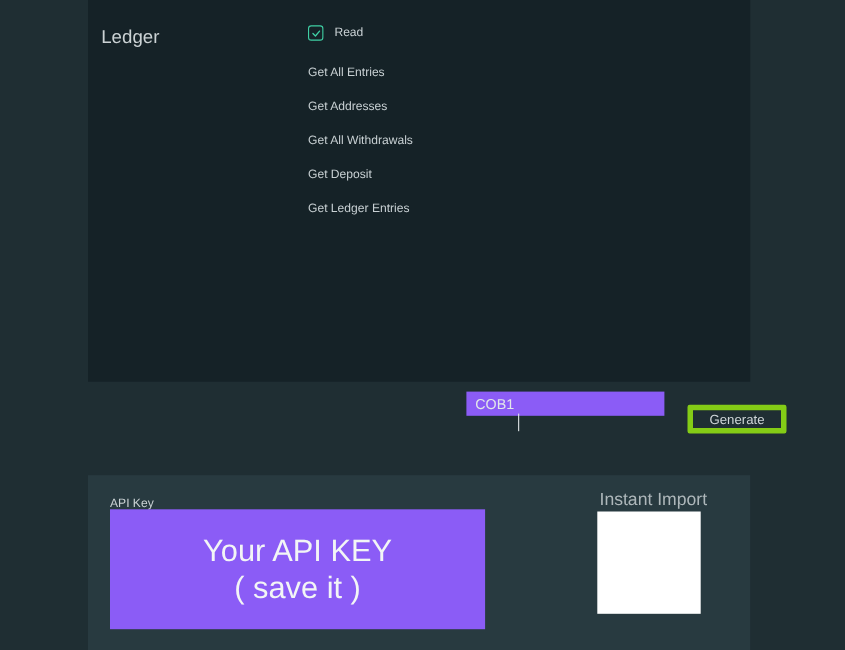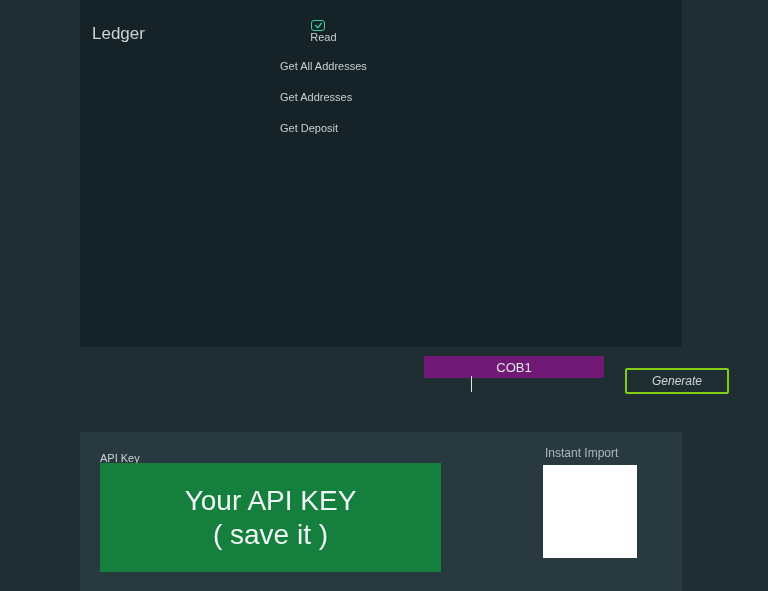--- a/index.html
+++ b/index.html
@@ -40,21 +40,20 @@
   .perm-item {
     display: flex;
     align-items: center;
     height: 31px;
     font-size: 11px;
     color: #c8d0d3;
   }
   .perm-item.header {
     height: 20px;
     margin-bottom: 10px;
-    flex-direction: column;
   }
   .checkbox {
     width: 14px;
     height: 14px;
     border: 1.5px solid #3fcfa4;
     border-radius: 3px;
     margin-right: 10px;
     display: inline-flex;
     align-items: center;
     justify-content: center;
@@ -77,49 +76,47 @@
     margin-bottom: 4px;
   }
   .input-wrap {
     display: flex;
     align-items: center;
     gap: 20px;
   }
   .text-input {
     width: 180px;
     height: 22px;
-    background: #701a75;
+    background: #8b5cf6;
     border: none;
     color: #e2e7e9;
     font-size: 13px;
     padding: 0 8px;
     outline: none;
-    text-align: center;
   }
   .caret {
     position: absolute;
     left: 47px;
     top: 20px;
     width: 1px;
     height: 16px;
     background: #dfe5e7;
   }
   .generate-btn {
     position: absolute;
     left: 625px;
     top: 368px;
-    width: 104px;
+    width: 90px;
     height: 26px;
-    border: 2px solid #84cc16;
+    border: 5px solid #84cc16;
     background: transparent;
     color: #cfd6d8;
     font-size: 12px;
     border-radius: 2px;
     cursor: pointer;
-    font-style: italic;
   }
 
   .bottom-panel {
     position: absolute;
     left: 80px;
     top: 432px;
     width: 602px;
     height: 159px;
     background: #283a40;
     text-decoration: underline;
@@ -130,36 +127,36 @@
     top: 20px;
     font-size: 11px;
     color: #cbd2d4;
   }
   .api-key-box {
     position: absolute;
     left: 20px;
     top: 31px;
     width: 341px;
     height: 109px;
-    background: #15803d;
+    background: #8b5cf6;
     display: flex;
     flex-direction: column;
     align-items: center;
     justify-content: center;
     color: #f2f5f6;
     font-family: Arial, sans-serif;
   }
   .api-key-line1 { font-size: 28px; line-height: 1.2; }
   .api-key-line2 { font-size: 28px; line-height: 1.2; }
 
   .instant-label {
     position: absolute;
     left: 465px;
     top: 14px;
-    font-size: 12px;
+    font-size: 16px;
     color: #aeb7ba;
   }
   .qr-box {
     position: absolute;
     left: 463px;
     top: 33px;
     width: 94px;
     height: 93px;
     background: #ffffff;
   }
@@ -173,27 +170,33 @@
     <div class="perm-list">
       <div class="perm-item header">
         <span class="checkbox">
           <svg viewBox="0 0 12 12">
               <path d="M2 6 L5 9 L10 3" stroke="#3fcfa4" stroke-width="1.6" fill="none" stroke-linecap="round" stroke-linejoin="round"></path>
             </svg>
         </span>
         <span>Read</span>
       </div>
       <div class="perm-item">
-          <span>Get All Addresses</span>
+          <span>Get All Entries</span>
         </div>
       <div class="perm-item">
           <span>Get Addresses</span>
         </div>
       <div class="perm-item">
+          <span>Get All Withdrawals</span>
+        </div>
+      <div class="perm-item">
           <span>Get Deposit</span>
+        </div>
+      <div class="perm-item">
+          <span>Get Ledger Entries</span>
         </div>
     </div>
   </div>
 </div>
 
 <div class="label-row">
   <div class="input-wrap" style="position:relative;">
     <input class="text-input" type="text" value="COB1" style="">
     <div class="caret"></div>
   </div>

